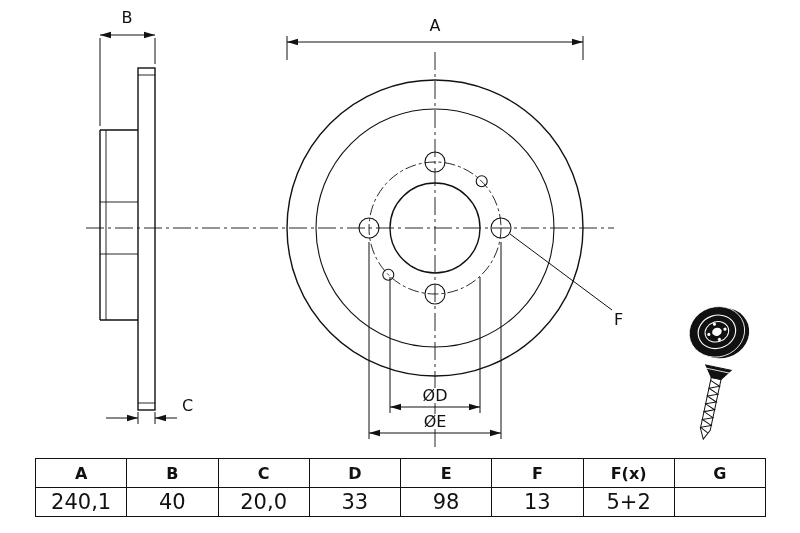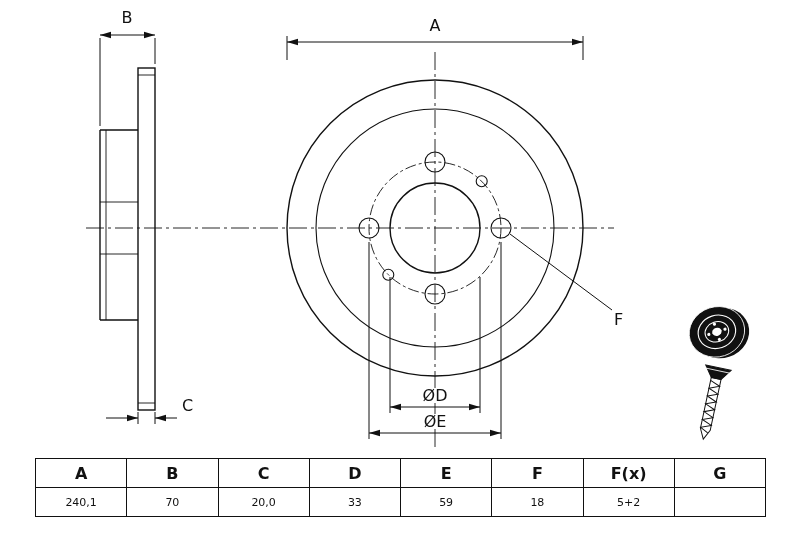--- a/index.html
+++ b/index.html
@@ -17,21 +17,21 @@
   .cl2          { stroke:#111; stroke-width:0.9; fill:none; stroke-dasharray:11 3 3 3; }
   .lbl          { font-size:16px; fill:#111; }
   .mask         { fill:#fff; stroke:none; }
 
   
   table.dim-table { position:absolute; left:35px; top:458px; width:731px;
                     border-collapse:collapse; table-layout:fixed; text-align:center;
                     border:1.5px solid #111; }
   table.dim-table th, table.dim-table td { border:1px solid #111; height:29px; }
   table.dim-table th { font-size:16px; font-weight:bold; }
-  table.dim-table td { font-size:11px; }
+  table.dim-table td { font-size:21px; }
 </style>
 </head>
 <body>
 
 <div class="page">
 
   <svg class="drawing" width="800" height="455" viewBox="0 0 800 455">
 
     <defs>
       <marker id="arr" markerWidth="12" markerHeight="9" refX="11" refY="4" orient="auto-start-reverse" markerUnits="userSpaceOnUse">
@@ -139,24 +139,24 @@
         <th>D</th>
         <th>E</th>
         <th>F</th>
         <th>F(x)</th>
         <th>G</th>
       </tr>
     </thead>
     <tbody>
       <tr>
         <td>240,1</td>
-        <td>70</td>
+        <td>40</td>
         <td>20,0</td>
         <td>33</td>
-        <td>59</td>
-        <td>18</td>
+        <td>98</td>
+        <td>13</td>
         <td>5+2</td>
         <td></td>
       </tr>
     </tbody>
   </table>
 
 </div>
 
 </body></html>

